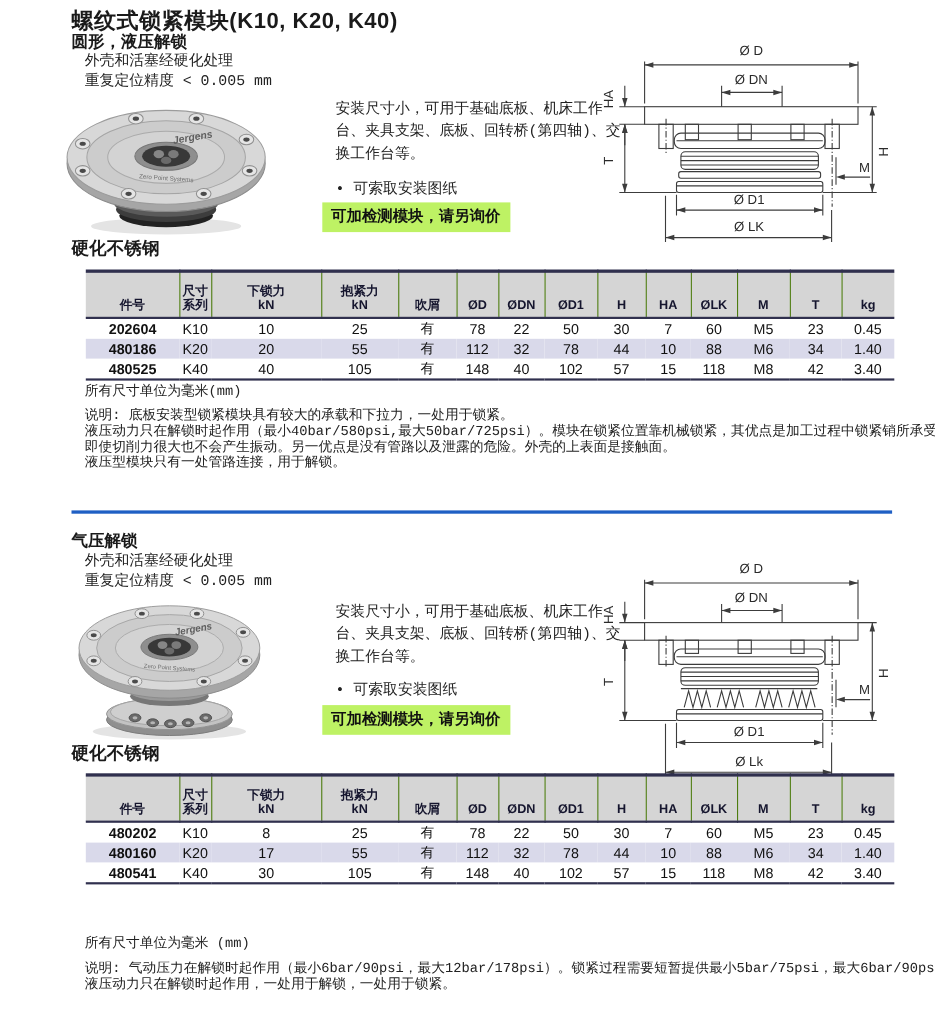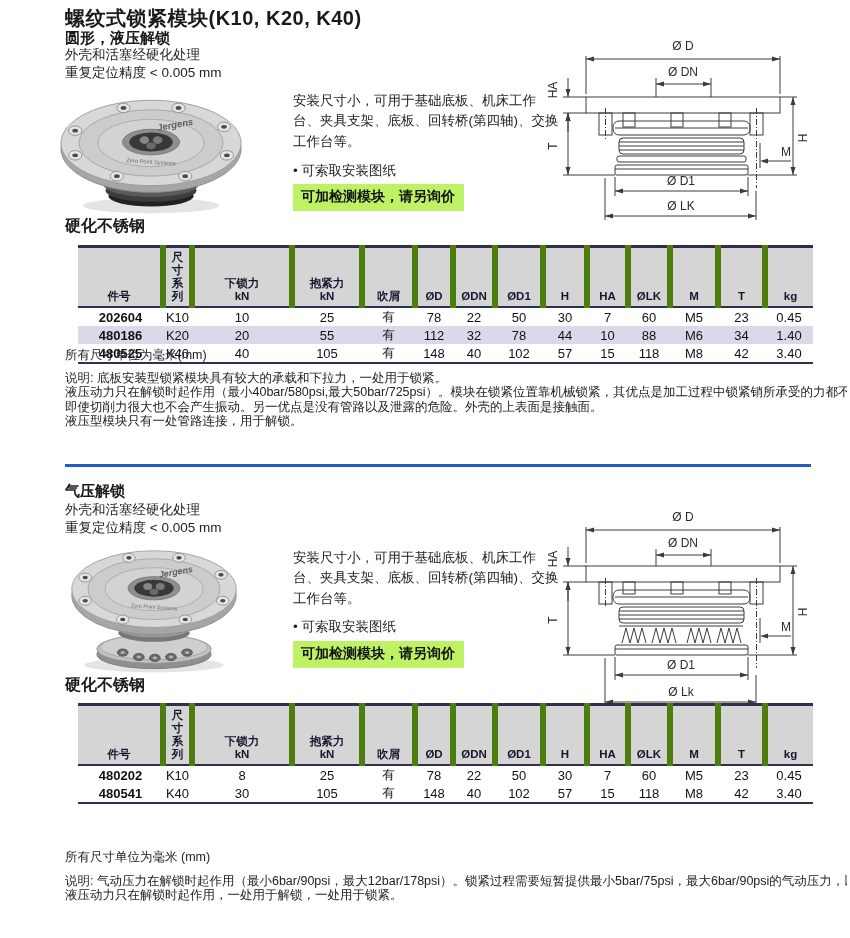--- a/index.html
+++ b/index.html
@@ -1,36 +1,36 @@
 <!DOCTYPE html>
 <html><head>
 <meta charset="utf-8">
 <style>
   html,body{margin:0;padding:0;background:#fff;}
   .page{position:relative;width:850px;height:938px;background:#ffffff;overflow:hidden;
         font-family:"Liberation Sans",sans-serif;color:#1a1a1a;border-right:2px solid #777;}
   .abs{position:absolute;}
   .title{font-size:20px;font-weight:bold;letter-spacing:0.5px;}
   .subtitle{font-size:15px;font-weight:bold;}
-  .serif{font-family:Liberation Sans, sans-serif;}
+  .serif{font-family:Liberation Mono, monospace;margin-left:12px;}
   .feature{font-size:13.5px;color:#222;}
   .desc{width:266px;font-size:13.5px;line-height:1.5;color:#222;}
   .bullet-line{font-size:13.5px;color:#222;}
   .hl-box{display:inline-block;background:#bef264;padding:4px 9px 5px 8px;font-size:14px;font-weight:bold;color:#111;}
   .material{font-size:16px;font-weight:bold;}
   .unit-note{font-size:12.5px;color:#222;}
   .notes{width:782px;font-size:12.5px;line-height:14.4px;color:#222;}
   .notes div{white-space:nowrap;overflow:hidden;}
   .divider{height:3px;background:#1f5fc4;}
   
   table.spec{border-collapse:collapse;table-layout:fixed;width:735px;
              border-top:3px solid #30304e;border-bottom:2px solid #30304e;}
   table.spec thead tr{background:#d5d5d5;}
   table.spec th{vertical-align:bottom;text-align:center;font-size:11.5px;font-weight:bold;color:#15152e;
-                padding:3px 1px 3px 1px;border-left:6px solid #4d7c0f;height:34px;}
+                padding:3px 1px 3px 1px;border-left:1px solid #4d7c0f;height:34px;}
   table.spec th:first-child{border-left:none;}
   table.spec thead tr{border-bottom:2px solid #30304e;}
   table.spec td{text-align:center;font-size:13px;padding:0 1px;height:18px;color:#111;}
   table.spec tbody tr.stripe{background:#d9d9ea;}
   table.spec td.part{font-weight:bold;}
   table.spec td.cn{font-family:"DejaVu Serif","Liberation Serif",serif;font-size:12.5px;}
   .l1{min-height:0;line-height:13px;}
   .l2{line-height:13px;}
   
   svg.draw line,svg.draw rect,svg.draw polyline,svg.draw path{stroke:#3c3c3c;fill:none;stroke-width:1;}
@@ -539,20 +539,36 @@
         <td>78</td>
         <td>22</td>
         <td>50</td>
         <td>30</td>
         <td>7</td>
         <td>60</td>
         <td>M5</td>
         <td>23</td>
         <td>0.45</td>
       </tr>
+      <tr class="stripe">
+        <td class="part">480160</td>
+        <td>K20</td>
+        <td>17</td>
+        <td>55</td>
+        <td class="cn">有</td>
+        <td>112</td>
+        <td>32</td>
+        <td>78</td>
+        <td>44</td>
+        <td>10</td>
+        <td>88</td>
+        <td>M6</td>
+        <td>34</td>
+        <td>1.40</td>
+      </tr>
       <tr>
         <td class="part">480541</td>
         <td>K40</td>
         <td>30</td>
         <td>105</td>
         <td class="cn">有</td>
         <td>148</td>
         <td>40</td>
         <td>102</td>
         <td>57</td>

